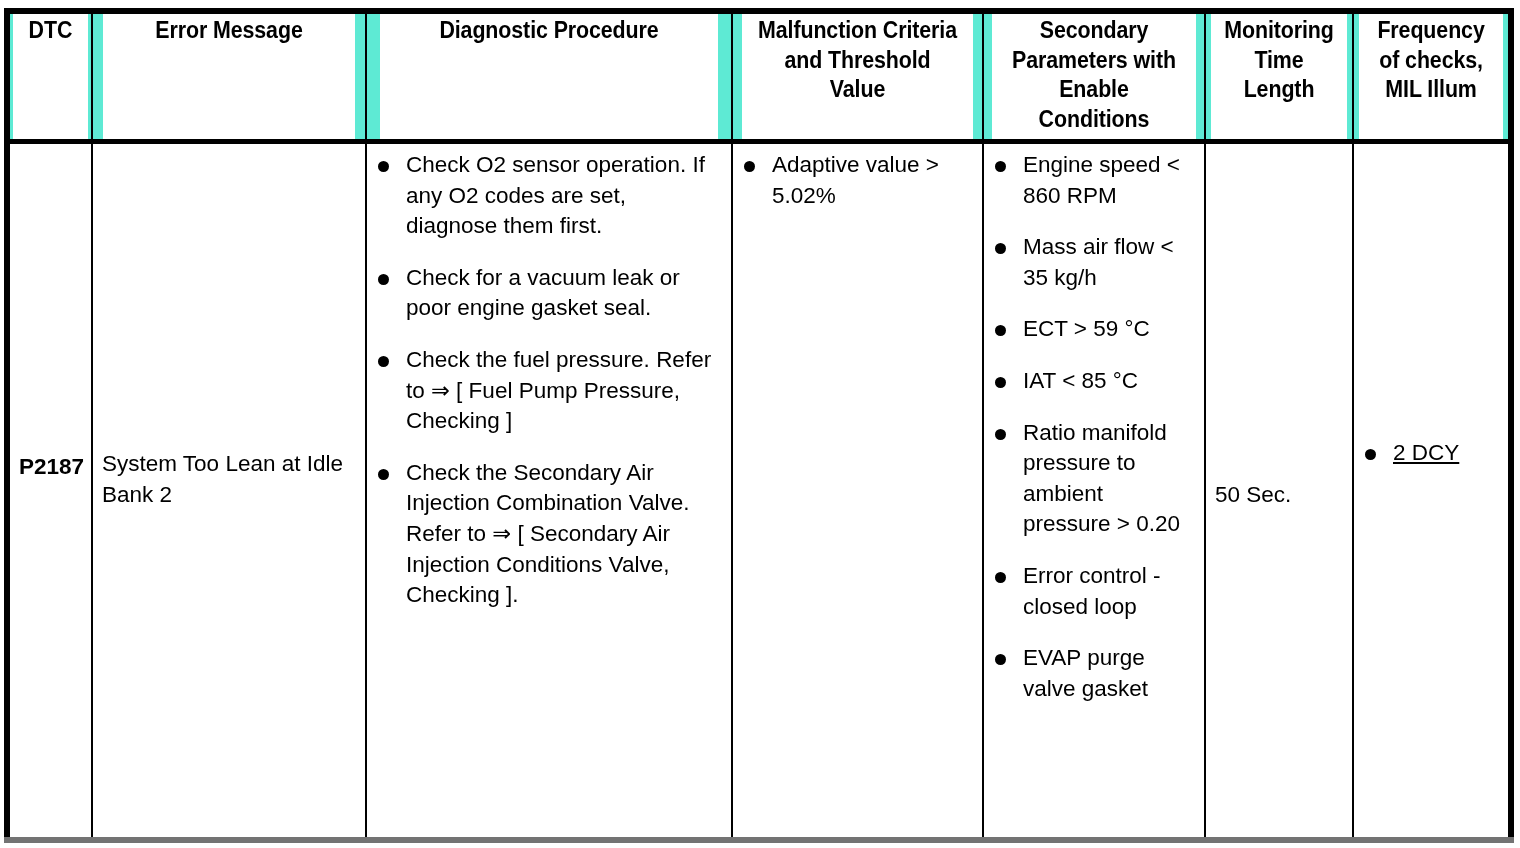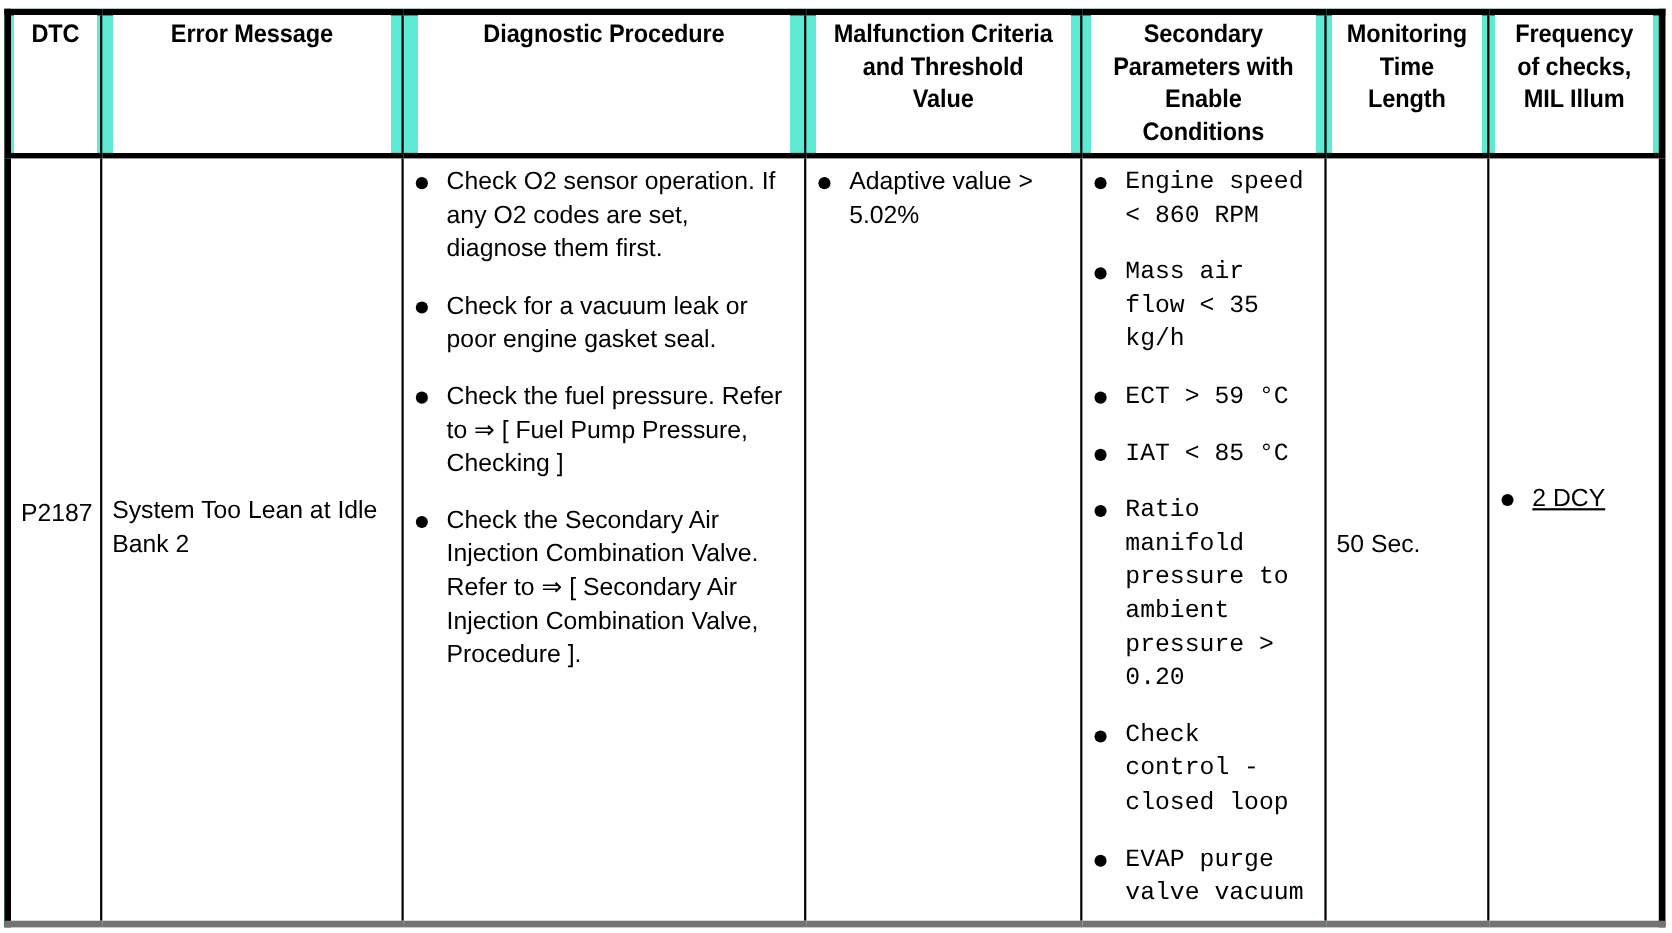--- a/index.html
+++ b/index.html
@@ -113,37 +113,38 @@
     border-radius: 50%;
     background: #000;
   }
 
   
   .proc-list { margin-top: 65px; }
   .proc-list > li { margin-bottom: 23px; padding-left: 32px; }
 
   .crit-list > li { padding-left: 30px; }
 
-  .sec-list { margin-top: 4px; font-family: Liberation Mono, monospace; }
+  .sec-list { margin-top: 4px; }
   .sec-list > li { margin-bottom: 25px; padding-left: 33px; }
 
   .freq-list { margin-top: 0; }
   .freq-list > li { padding-left: 30px; text-decoration: underline; }
 
   .plain-value {
     display: block;
   }
   .err-text {
     margin-top: 299px;
   }
   .mon-text {
     margin-top: 330px;
   }
   .dtc-text {
     margin-top: 302px;
+    font-weight: bold;
   }
   .crit-wrap {
   }
   .freq-wrap {
     margin-top: 288px;
   }
 </style>
 </head>
 <body>
 
@@ -209,43 +210,43 @@
             <span class="plain-value err-text">System Too Lean at Idle Bank 2</span>
           </div>
         </td>
 
         <td>
           <div class="cell-pad">
             <ul class="bullets proc-list">
               <li>Check O2 sensor operation. If any O2 codes are set, diagnose them first.</li>
               <li>Check for a vacuum leak or poor engine gasket seal.</li>
               <li>Check the fuel pressure. Refer to ⇒ [ Fuel Pump Pressure, Checking ]</li>
-              <li>Check the Secondary Air Injection Combination Valve. Refer to ⇒ [ Secondary Air Injection Combination Valve, Procedure ].</li>
+              <li>Check the Secondary Air Injection Combination Valve. Refer to ⇒ [ Secondary Air Injection Conditions Valve, Checking ].</li>
             </ul>
           </div>
         </td>
 
         <td>
           <div class="cell-pad crit-wrap">
             <ul class="bullets crit-list">
               <li>Adaptive value &gt; 5.02%</li>
             </ul>
           </div>
         </td>
 
         <td>
           <div class="cell-pad">
             <ul class="bullets sec-list">
               <li>Engine speed &lt; 860 RPM</li>
               <li>Mass air flow &lt; 35 kg/h</li>
               <li>ECT &gt; 59 °C</li>
               <li>IAT &lt; 85 °C</li>
               <li>Ratio manifold pressure to ambient pressure &gt; 0.20</li>
-              <li>Check control - closed loop</li>
-              <li>EVAP purge valve vacuum</li>
+              <li>Error control - closed loop</li>
+              <li>EVAP purge valve gasket</li>
             </ul>
           </div>
         </td>
 
         <td>
           <div class="cell-pad">
             <span class="plain-value mon-text">50 Sec.</span>
           </div>
         </td>
 

